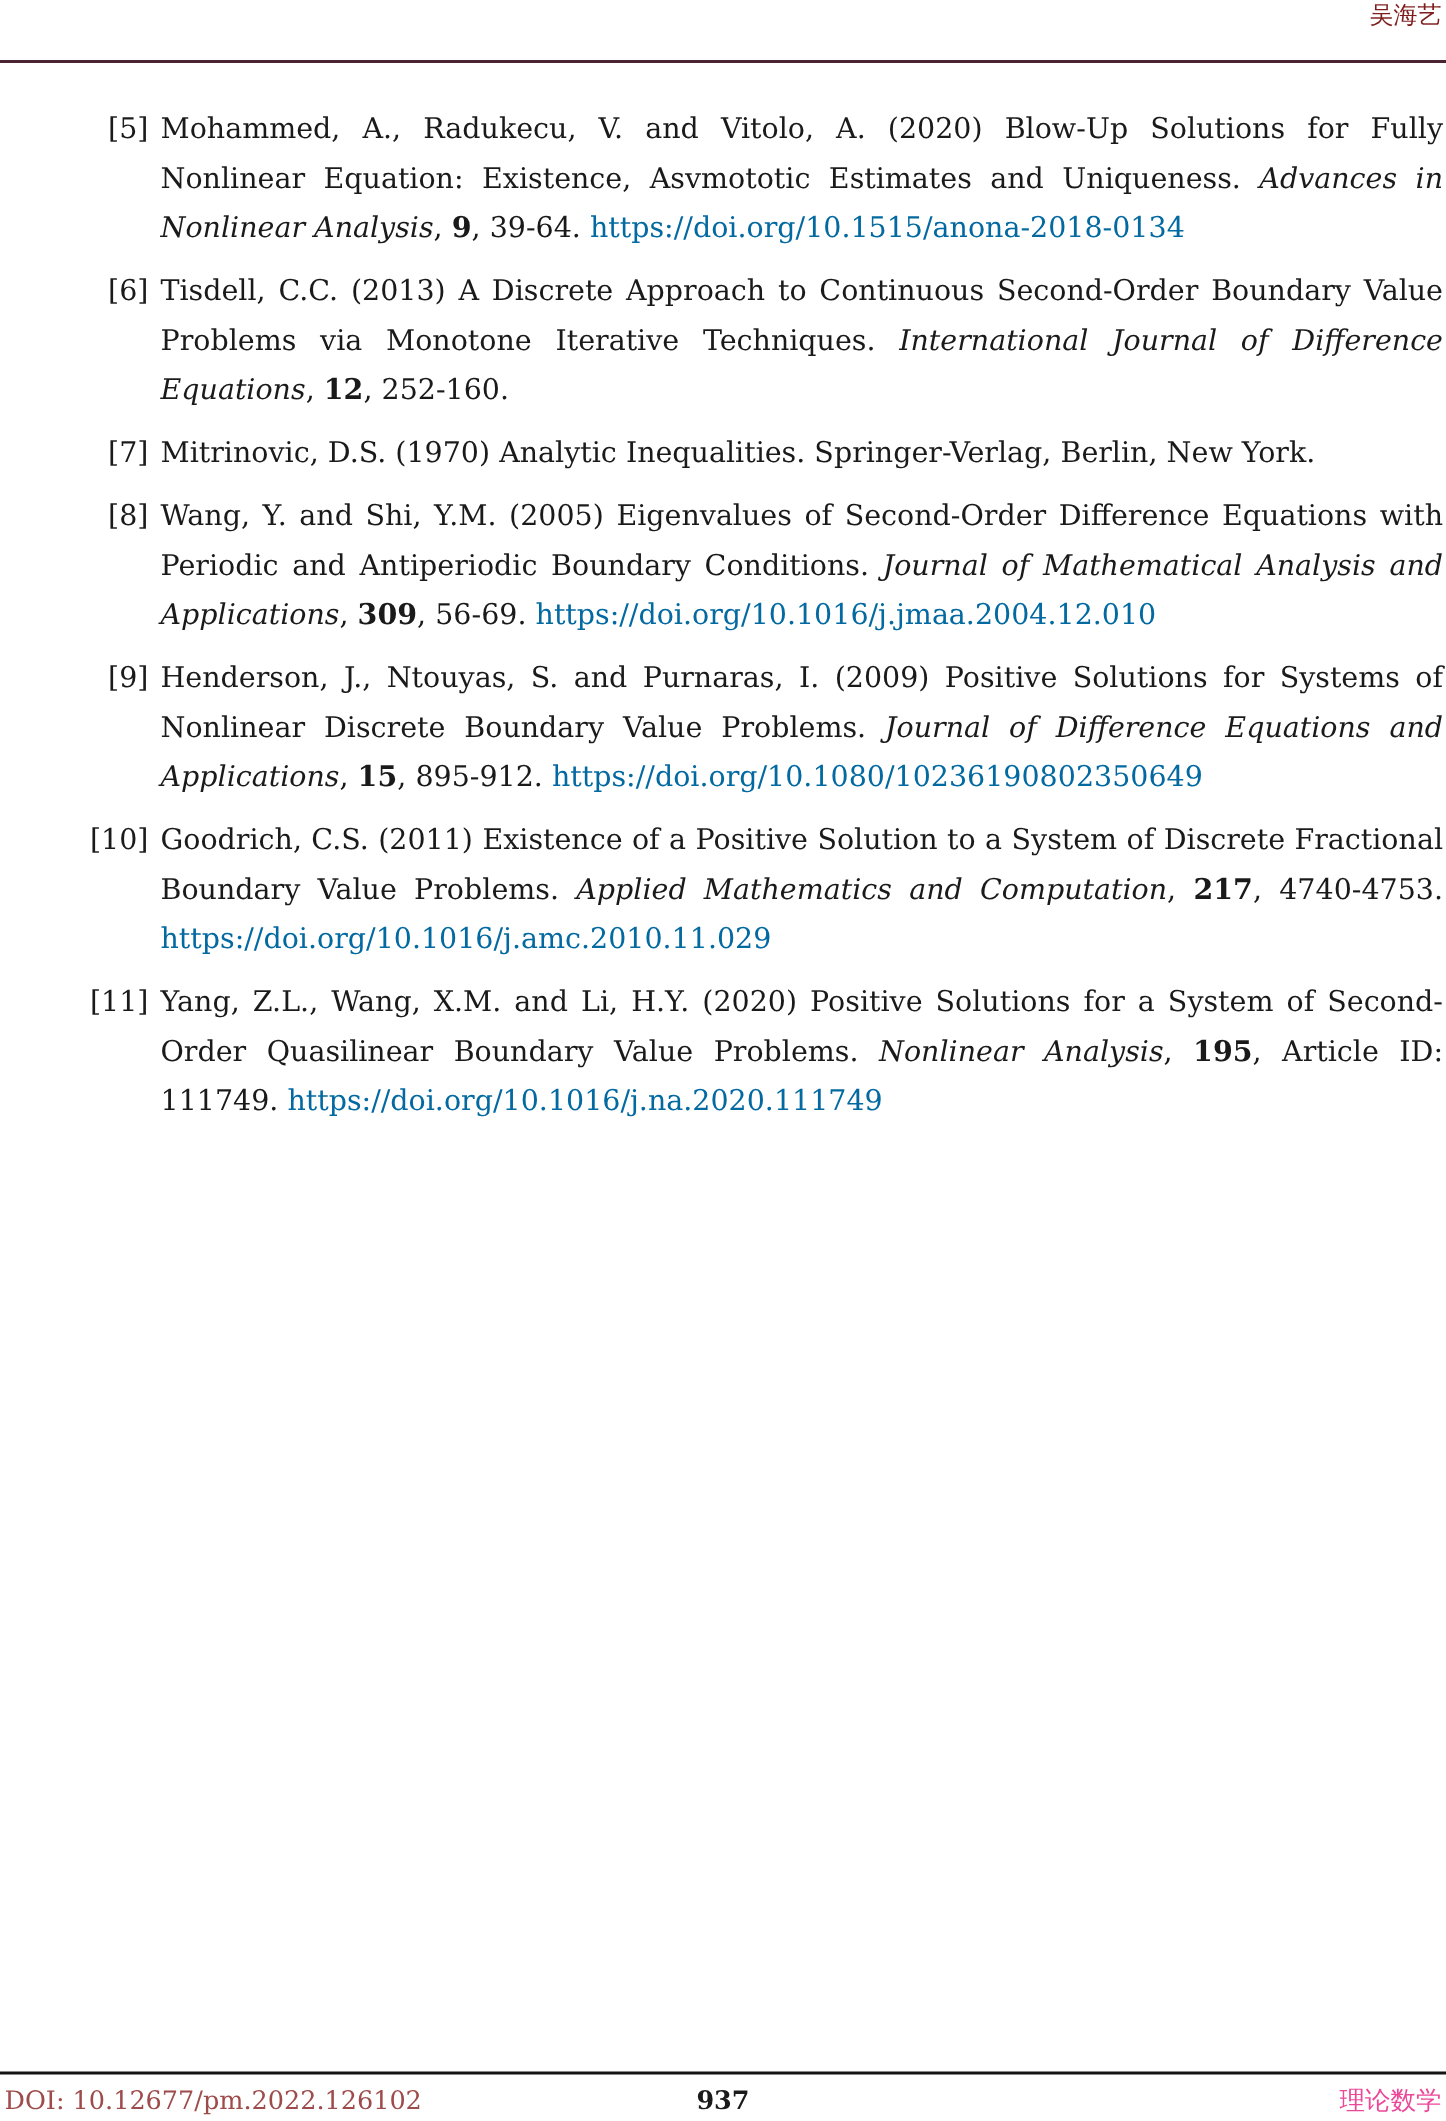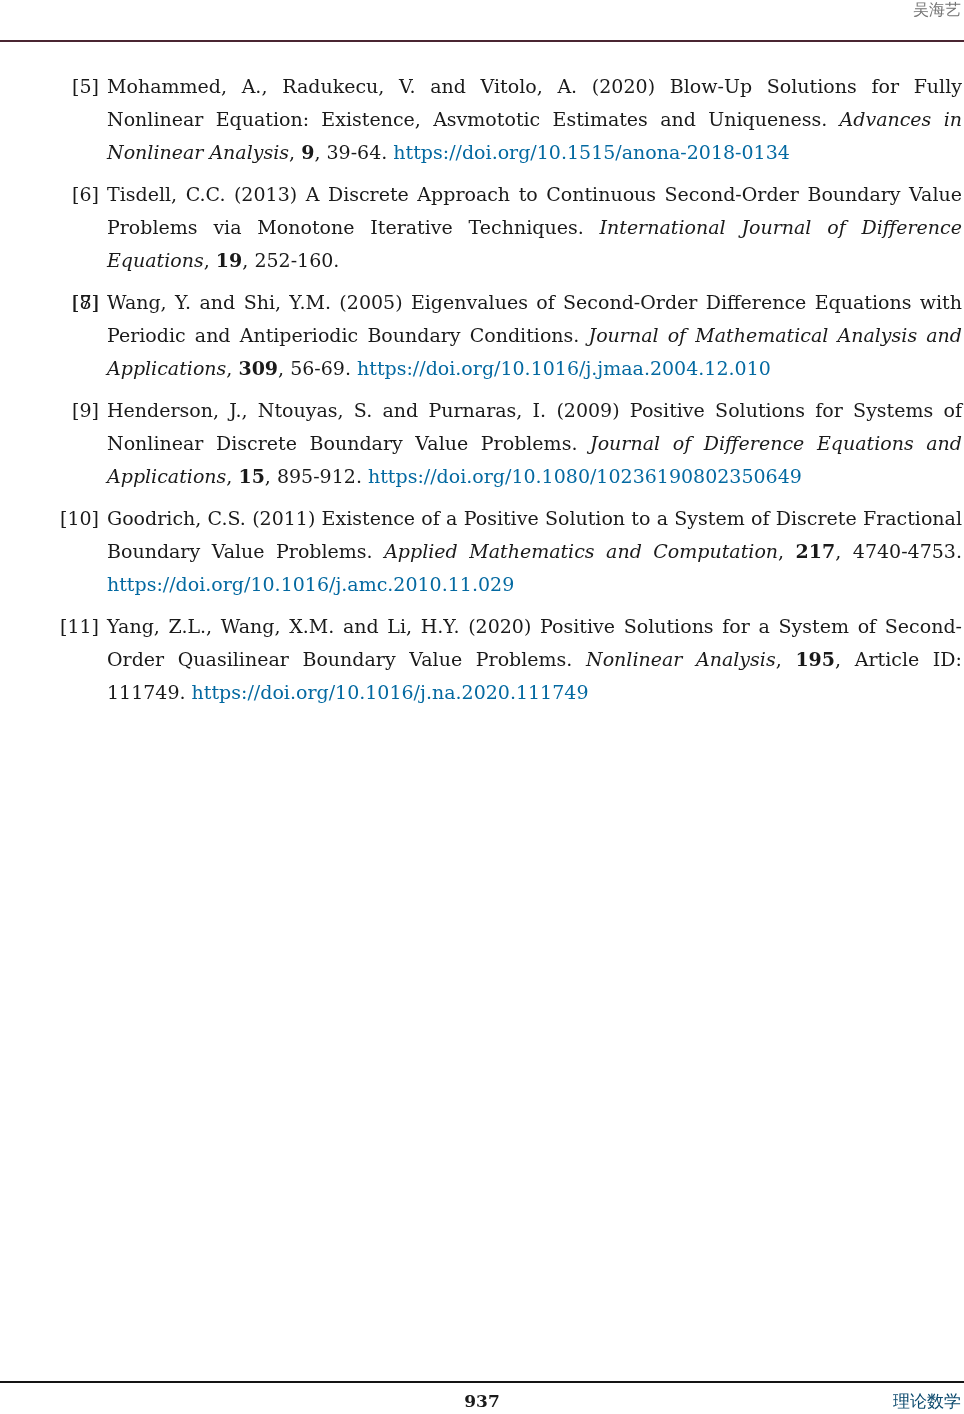--- a/index.html
+++ b/index.html
@@ -9,21 +9,21 @@
     position: relative;
     font-family: "DejaVu Serif", "Liberation Serif", serif;
     color: #1a1a1a;
     overflow: hidden;
   }
   .running-head {
     position: absolute;
     top: 0px; right: 3px;
     font-size: 16px;
     line-height: 20px;
-    color: #737373;
+    color: #7f1d1d;
   }
   .top-rule {
     position: absolute;
     top: 40px; left: 0;
     width: 964px; height: 2px;
     background: #4a2531;
   }
   .references {
     position: absolute;
     top: 70px; left: 0;
@@ -79,43 +79,44 @@
     position: absolute;
     left: 0; top: 0;
     width: 964px;
     text-align: center;
     color: #1a1a1a;
     font-weight: bold;
   }
   .footer-journal {
     position: absolute;
     right: 3px; top: 0;
-    color: #0c4a6e;
+    color: #ec4899;
   }
 </style>
 </head>
 <body>
 
 <div class="running-head">
   <span>吴海艺</span>
 </div>
 
 <div class="top-rule"></div>
 
 <div class="references">
     <div class="ref">
       <span class="ref-label">[5]</span>
       <div class="ref-body"><span class="seg-normal">Mohammed, A., Radukecu, V. and Vitolo, A. (2020) Blow-Up Solutions for Fully Nonlinear Equation: Existence, Asvmototic Estimates and Uniqueness. </span><span class="seg-italic">Advances in Nonlinear Analysis</span><span class="seg-normal">, </span><span class="seg-bold">9</span><span class="seg-normal">, 39-64. </span><a class="seg-link" href="#">https://doi.org/10.1515/anona-2018-0134</a></div>
     </div>
     <div class="ref">
       <span class="ref-label">[6]</span>
-      <div class="ref-body"><span class="seg-normal">Tisdell, C.C. (2013) A Discrete Approach to Continuous Second-Order Boundary Value Problems via Monotone Iterative Techniques. </span><span class="seg-italic">International Journal of Difference Equations</span><span class="seg-normal">, </span><span class="seg-bold">19</span><span class="seg-normal">, 252-160.</span></div>
+      <div class="ref-body"><span class="seg-normal">Tisdell, C.C. (2013) A Discrete Approach to Continuous Second-Order Boundary Value Problems via Monotone Iterative Techniques. </span><span class="seg-italic">International Journal of Difference Equations</span><span class="seg-normal">, </span><span class="seg-bold">12</span><span class="seg-normal">, 252-160.</span></div>
     </div>
     <div class="ref">
       <span class="ref-label">[7]</span>
+      <div class="ref-body"><span class="seg-normal">Mitrinovic, D.S. (1970) Analytic Inequalities. Springer-Verlag, Berlin, New York.</span></div>
     </div>
     <div class="ref">
       <span class="ref-label">[8]</span>
       <div class="ref-body"><span class="seg-normal">Wang, Y. and Shi, Y.M. (2005) Eigenvalues of Second-Order Difference Equations with Periodic and Antiperiodic Boundary Conditions. </span><span class="seg-italic">Journal of Mathematical Analysis and Applications</span><span class="seg-normal">, </span><span class="seg-bold">309</span><span class="seg-normal">, 56-69. </span><a class="seg-link" href="#">https://doi.org/10.1016/j.jmaa.2004.12.010</a></div>
     </div>
     <div class="ref">
       <span class="ref-label">[9]</span>
       <div class="ref-body"><span class="seg-normal">Henderson, J., Ntouyas, S. and Purnaras, I. (2009) Positive Solutions for Systems of Nonlinear Discrete Boundary Value Problems. </span><span class="seg-italic">Journal of Difference Equations and Applications</span><span class="seg-normal">, </span><span class="seg-bold">15</span><span class="seg-normal">, 895-912. </span><a class="seg-link" href="#">https://doi.org/10.1080/10236190802350649</a></div>
     </div>
     <div class="ref">
@@ -124,15 +125,16 @@
     </div>
     <div class="ref">
       <span class="ref-label">[11]</span>
       <div class="ref-body"><span class="seg-normal">Yang, Z.L., Wang, X.M. and Li, H.Y. (2020) Positive Solutions for a System of Second-Order Quasilinear Boundary Value Problems. </span><span class="seg-italic">Nonlinear Analysis</span><span class="seg-normal">, </span><span class="seg-bold">195</span><span class="seg-normal">, Article ID: 111749. </span><a class="seg-link" href="#">https://doi.org/10.1016/j.na.2020.111749</a></div>
     </div>
   </div>
 
 <div class="bottom-rule"></div>
 
 <div class="footer">
+  <span class="footer-doi">DOI: 10.12677/pm.2022.126102</span>
   <span class="footer-page">937</span>
   <span class="footer-journal">理论数学</span>
 </div>
 
 </body></html>

